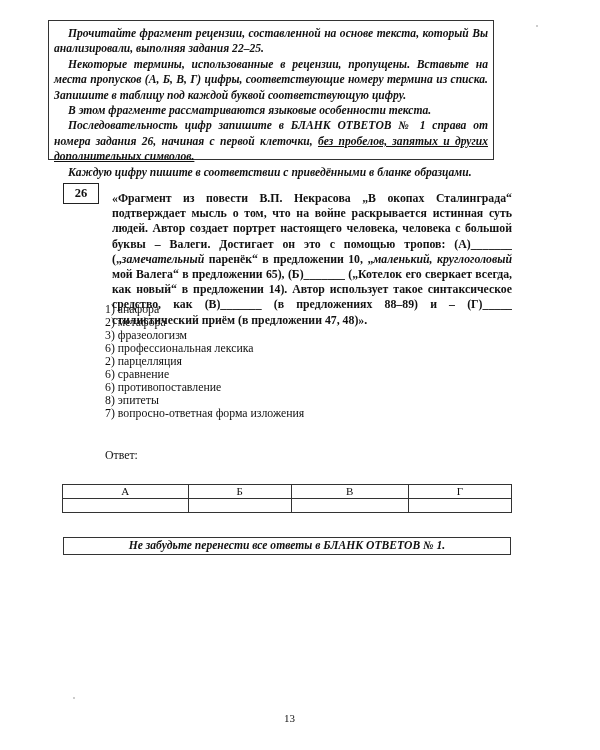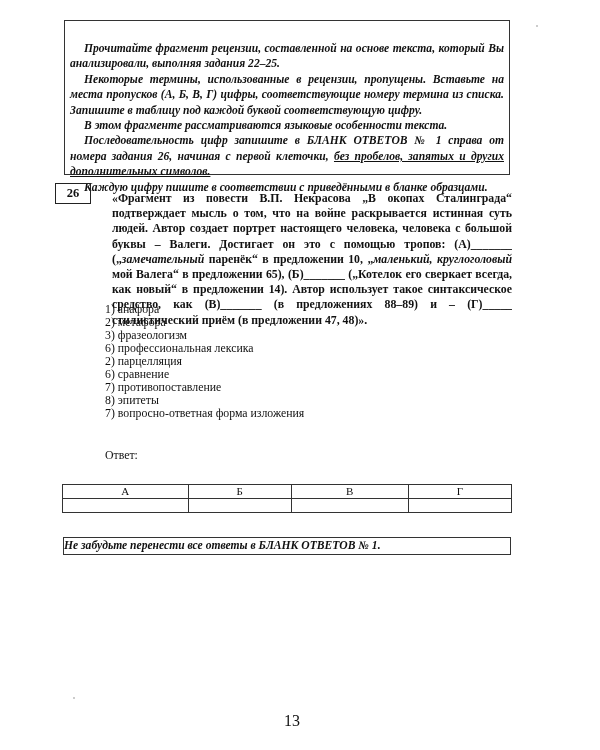--- a/index.html
+++ b/index.html
@@ -2,32 +2,32 @@
 <html><head>
 <meta charset="utf-8">
 <style>
   html, body { margin: 0; padding: 0; }
   body {
     width: 600px; height: 750px; background: #ffffff; position: relative;
     font-family: "Liberation Serif", "DejaVu Serif", serif; color: #111;
     overflow: hidden;
   }
   .instr-box {
-    position: absolute; left: 64px; top: 20px; width: 434px; height: 130px;
-    border: 1.5px solid #333; padding: 20px 5px 3px 5px;
+    position: absolute; left: 48px; top: 20px; width: 434px; height: 130px;
+    border: 1.5px solid #333; padding: 5px 5px 3px 5px;
     box-sizing: content-box;
   }
   .instr-box p {
     margin: 0; font-weight: bold; font-style: italic; font-size: 11.6px;
     line-height: 15.4px; text-align: justify; text-indent: 14px;
   }
   .instr-box .ul { text-decoration: underline; }
 
   .task-num {
-    position: absolute; left: 55px; top: 183px; width: 34px; height: 19px;
+    position: absolute; left: 63px; top: 183px; width: 34px; height: 19px;
     border: 1.5px solid #222; text-align: center; font-weight: bold;
     font-size: 12.5px; line-height: 19px;
   }
   .task-text {
     position: absolute; left: 104px; top: 183px; width: 400px;
     font-weight: bold; font-size: 11.8px; line-height: 15.2px;
     text-align: justify; margin: 8px;
   }
   .task-text i { font-style: italic; }
 
@@ -46,26 +46,26 @@
     border-collapse: collapse;
   }
   table.answer-table td, table.answer-table th {
     border: 1.3px solid #333; height: 13px; font-size: 11px;
     font-weight: normal; text-align: center; padding: 0; line-height: 13px;
   }
   table.answer-table tr.vals td { height: 13px; }
 
   .reminder {
     position: absolute; left: 63px; top: 537px; width: 446px; height: 16px;
-    border: 1.3px solid #333; text-align: left; font-weight: bold;
+    border: 1.3px solid #333; text-align: center; font-weight: bold;
     font-style: italic; font-size: 11.6px; line-height: 16px;
   }
 
   .page-num {
-    position: absolute; left: 284px; top: 712px; font-size: 16px;
+    position: absolute; left: 284px; top: 712px; font-size: 11px;
   }
   .speck { position: absolute; width: 2px; height: 2px; background: #bbb; border-radius: 50%; }
 </style>
 </head>
 <body>
 
 <div class="instr-box">
   <p>Прочитайте фрагмент рецензии, составленной на основе текста, который Вы анализировали, выполняя задания 22–25.</p>
   <p>Некоторые термины, использованные в рецензии, пропущены. Вставьте на места пропусков (А, Б, В, Г) цифры, соответствующие номеру термина из списка. Запишите в таблицу под каждой буквой соответствующую цифру.</p>
   <p>В этом фрагменте рассматриваются языковые особенности текста.</p>
@@ -76,21 +76,21 @@
 <div class="task-num">26</div>
 <p class="task-text"><span>«Фрагмент из повести В.П. Некрасова „В окопах Сталинграда“ подтверждает мысль о том, что на войне раскрывается истинная суть людей. Автор создает портрет настоящего человека, человека с большой буквы – Валеги. Достигает он это с помощью тропов: (А)_______ („</span><i>замечательный</i><span> паренёк“ в предложении 10, „</span><i>маленький, круглоголовый</i><span> мой Валега“ в предложении 65), (Б)_______ („Котелок его сверкает всегда, как новый“ в предложении 14). Автор использует такое синтаксическое средство, как (В)_______ (в предложениях 88–89) и – (Г)_____ стилистический приём (в предложении 47, 48)».</span></p>
 
 <div class="terms">
   <div>1) анафора</div>
   <div>2) метафора</div>
   <div>3) фразеологизм</div>
   <div>6) профессиональная лексика</div>
   <div>2) парцелляция</div>
   <div>6) сравнение</div>
-  <div>7) противопоставление</div>
+  <div>6) противопоставление</div>
   <div>8) эпитеты</div>
   <div>7) вопросно-ответная форма изложения</div>
 </div>
 
 <div class="answer-label">Ответ:</div>
 
 <table class="answer-table">
   <tbody>
       <tr>
     <th>А</th>

